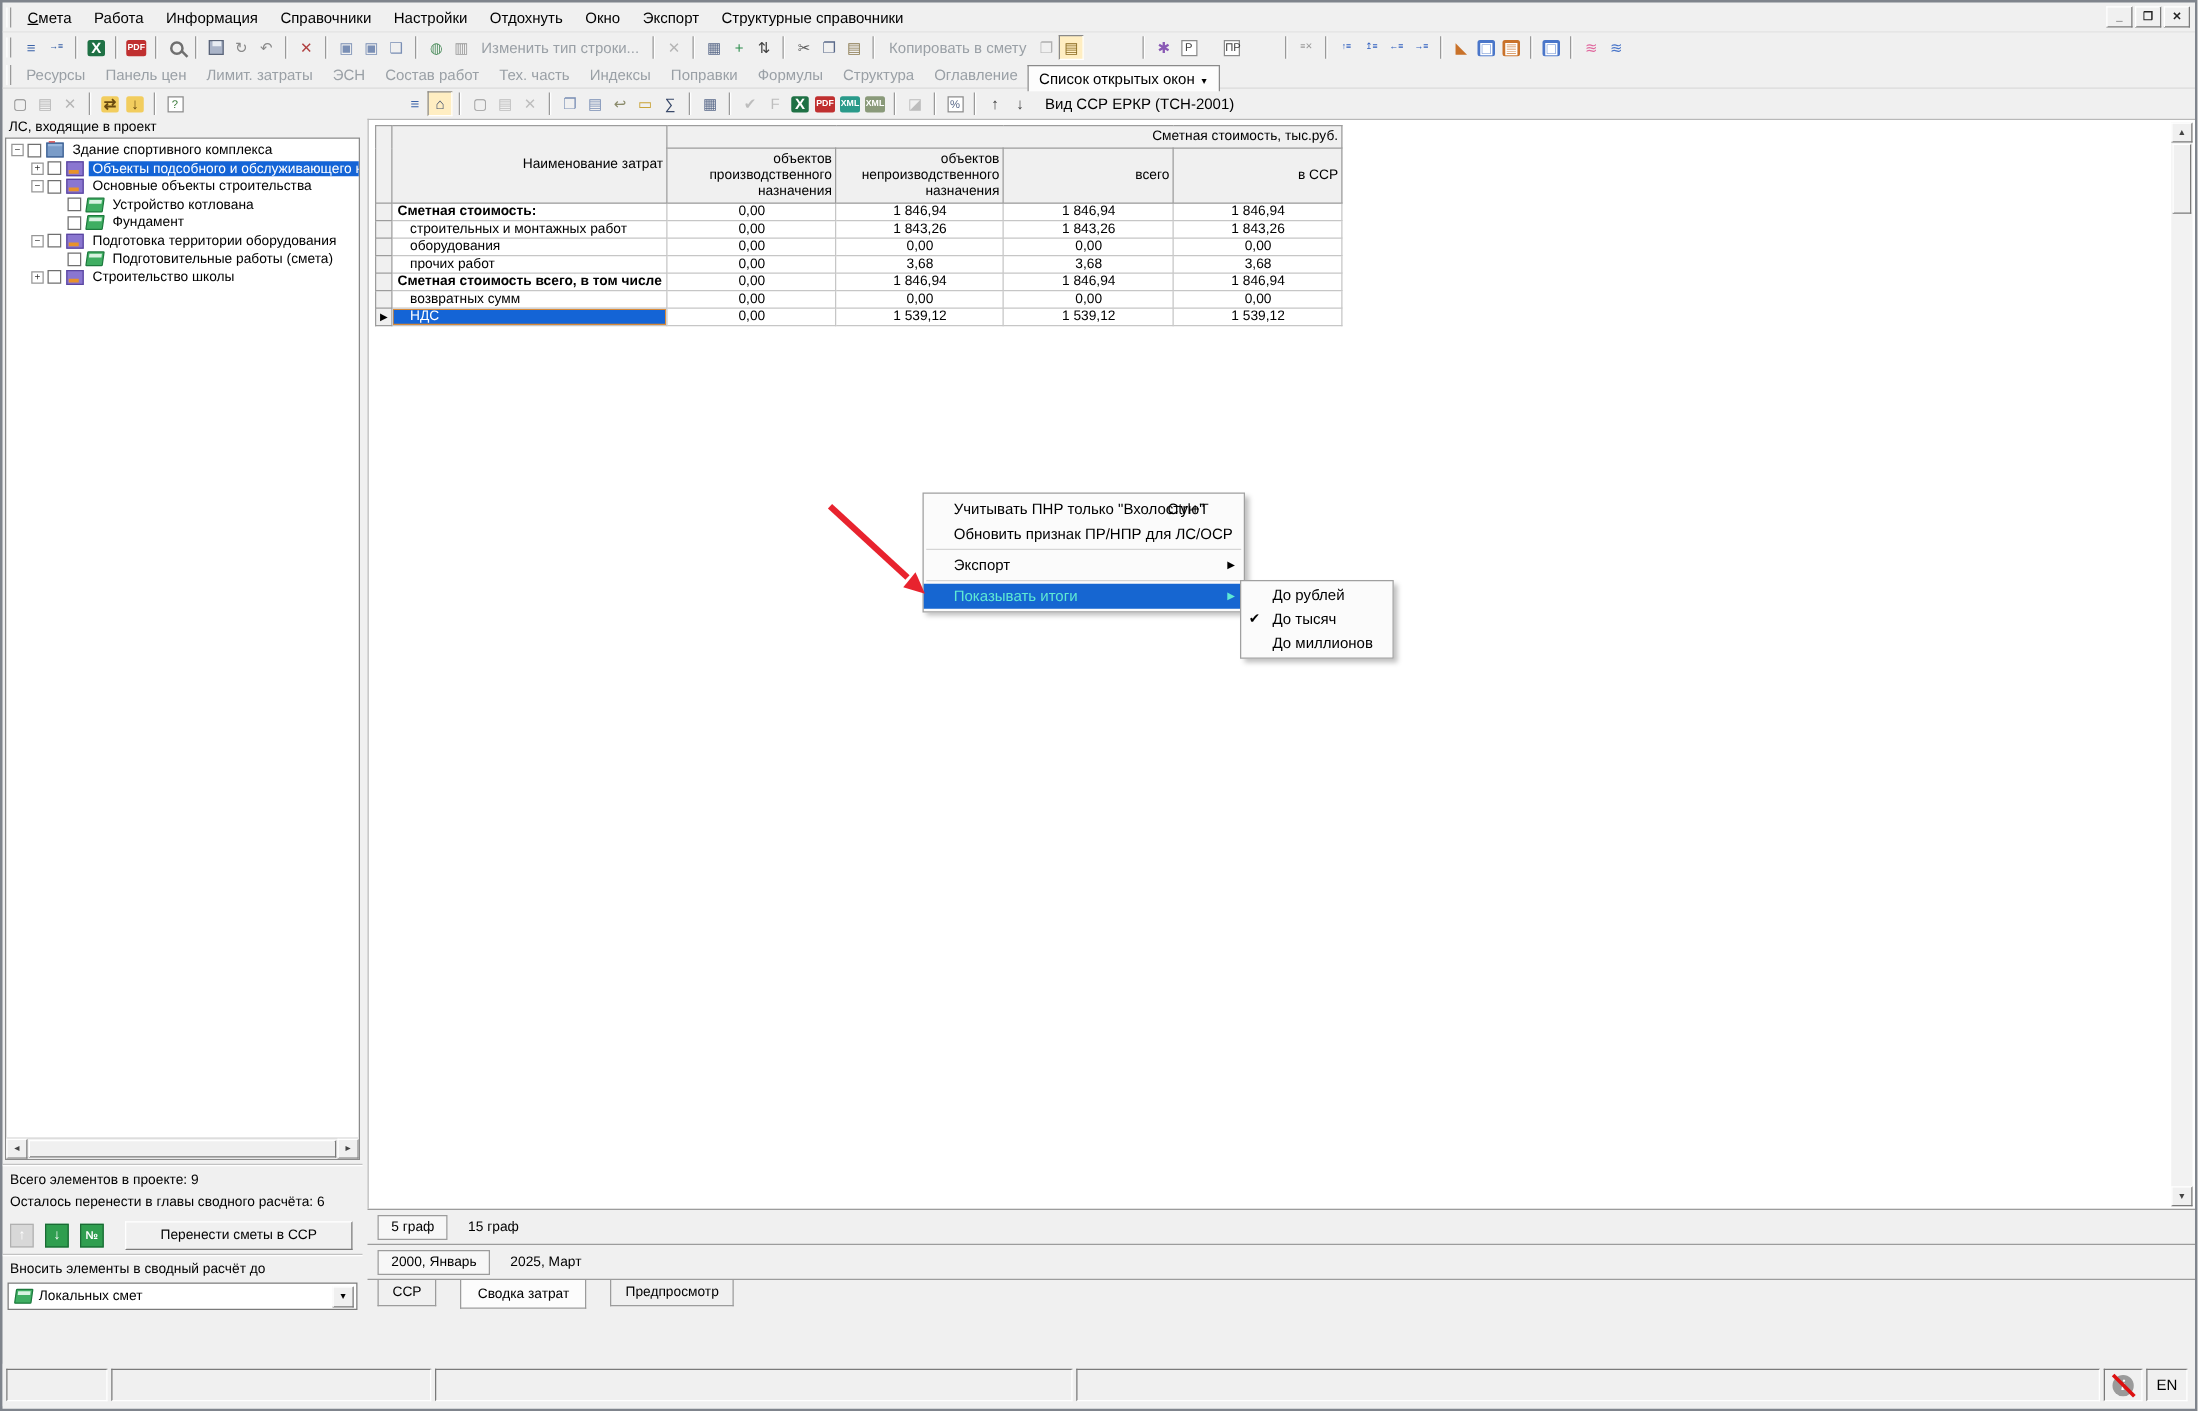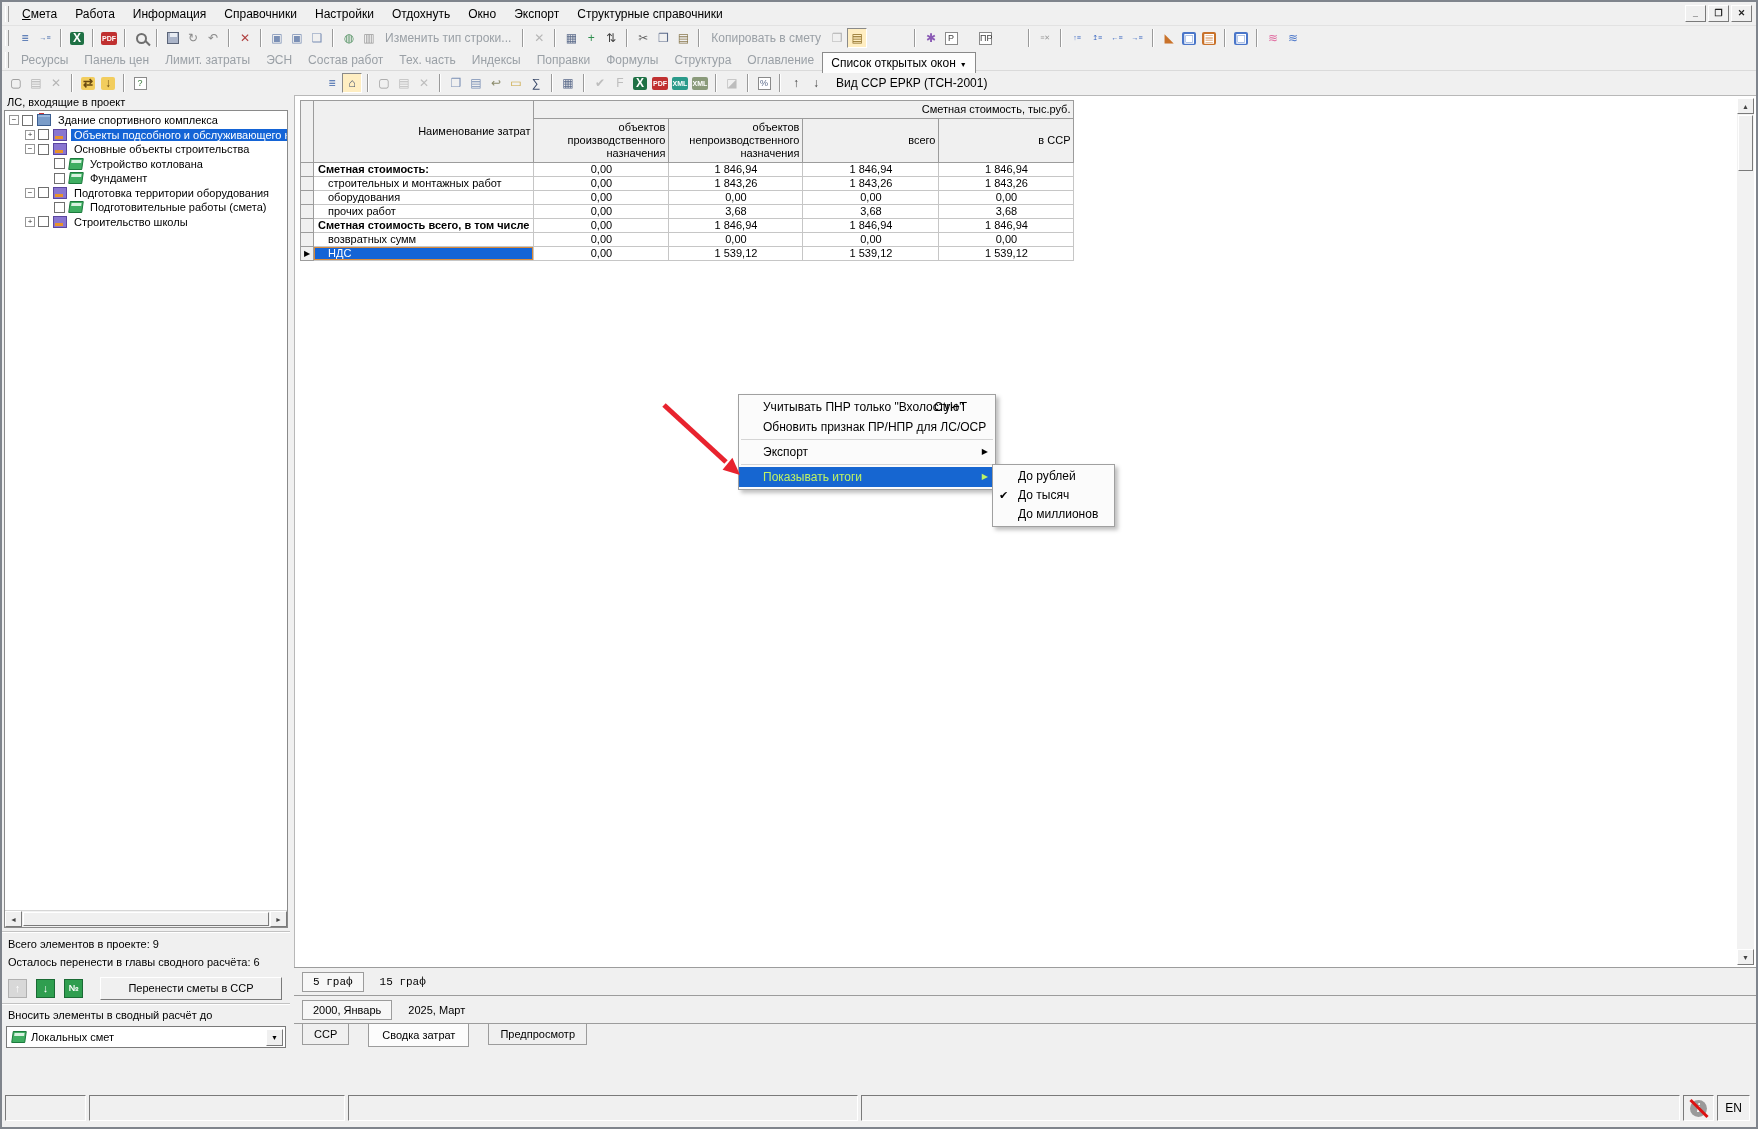--- a/index.html
+++ b/index.html
@@ -88,21 +88,21 @@
   .cost-table td.rh{background:#f0f0f0;border:1px solid #9c9c9c;padding:0;text-align:center;font-size:8px;line-height:13px;}
   .cost-table td.num{text-align:center;margin-top:44px;}
   .cost-table tr.grp td{border-top:1px solid #5a5a5a;}
   .cost-table td.bld{font-weight:bold;}
   .cost-table td.ind{padding-left:14px;}
   .cost-table td.selcell{background:#1464d6;color:#fff;box-shadow:inset 0 0 0 1px #d88a3a;}
   .vscroll{position:absolute;top:2px;right:2px;bottom:2px;width:17px;background:#f2f2f2;display:flex;flex-direction:column;align-items:center;}
   .vthumb{width:15px;height:56px;margin-top:1px;}
   .vfill{flex:1;}
   .strip{position:absolute;left:0;right:0;background:#f0f0f0;border-top:1px solid #9c9c9c;display:flex;align-items:center;padding-left:8px;font-size:11px;}
-  .strip.graph{bottom:59px;height:28px;font-family:Liberation Mono, monospace;}
+  .strip.graph{bottom:59px;height:28px;}
   .strip.period{bottom:31px;height:28px;}
   .strip.view{bottom:0;height:31px;align-items:flex-start;padding-top:0;}
   .htab{padding:3px 10px;margin-right:6px;}
   .htab.active{background:#f7f7f7;border:1px solid #9c9c9c;}
   .vtab{padding:4px 11px;border:1px solid #9c9c9c;border-top:none;background:#f0f0f0;margin-right:19px;}
   .vtab.active{background:#fcfcfc;padding:5px 13px;}
   
   .bottom-bar{position:absolute;left:0;right:0;top:1052px;height:37px;background:#f0f0f0;border-top:1px solid #ffffff;}
   .close-btn{position:absolute;right:205px;top:8px;width:93px;height:24px;font-family:inherit;font-size:11px;}
   .status-bar{position:absolute;left:0;right:0;top:1089px;height:34px;background:#f0f0f0;display:flex;align-items:center;padding:0 3px;}
@@ -112,21 +112,21 @@
   .sb-lang{width:33px;text-align:center;line-height:24px;font-size:12px;}
   .info-slash{position:relative;width:17px;height:17px;background:#9a9a9a;border-radius:50%;color:#fff;
     font-family:"Liberation Serif",serif;font-style:italic;font-weight:bold;text-align:center;line-height:16px;font-size:12px;display:inline-block;}
   .info-slash::after{content:"";position:absolute;left:-3px;top:7px;width:24px;height:3px;background:#dd1111;transform:rotate(45deg);}
   
   .cmenu{position:absolute;left:736px;top:392px;width:258px;background:#fbfbfb;border:1px solid #a0a0a0;
     box-shadow:3px 3px 4px rgba(0,0,0,.25);padding:2px 0;font-size:12px;z-index:50;}
   .cmenu-item{height:20px;line-height:20px;padding:0 8px 0 24px;position:relative;white-space:nowrap;}
   .cmenu-item .sc{position:absolute;right:28px;top:0;}
   .cmenu-item .arr{position:absolute;right:7px;top:0;font-size:8px;}
-  .cmenu-item.hl{background:#1666d1;color:#bef264;}
+  .cmenu-item.hl{background:#1666d1;color:#5eead4;}
   .cmenu-sep{height:1px;background:#d5d5d5;margin:2px 2px;}
   .smenu{position:absolute;left:990px;top:462px;width:123px;background:#fbfbfb;border:1px solid #a0a0a0;
     box-shadow:3px 3px 4px rgba(0,0,0,.25);padding:2px 0;font-size:12px;z-index:51;}
   .smenu-item{height:19px;line-height:19px;padding:0 8px 0 25px;position:relative;white-space:nowrap;}
   .smenu-item .chk{position:absolute;left:6px;top:0;font-size:11px;}
   .arrow-svg{position:absolute;left:650px;top:395px;z-index:60;pointer-events:none;}
 </style>
 </head>
 <body>
 

